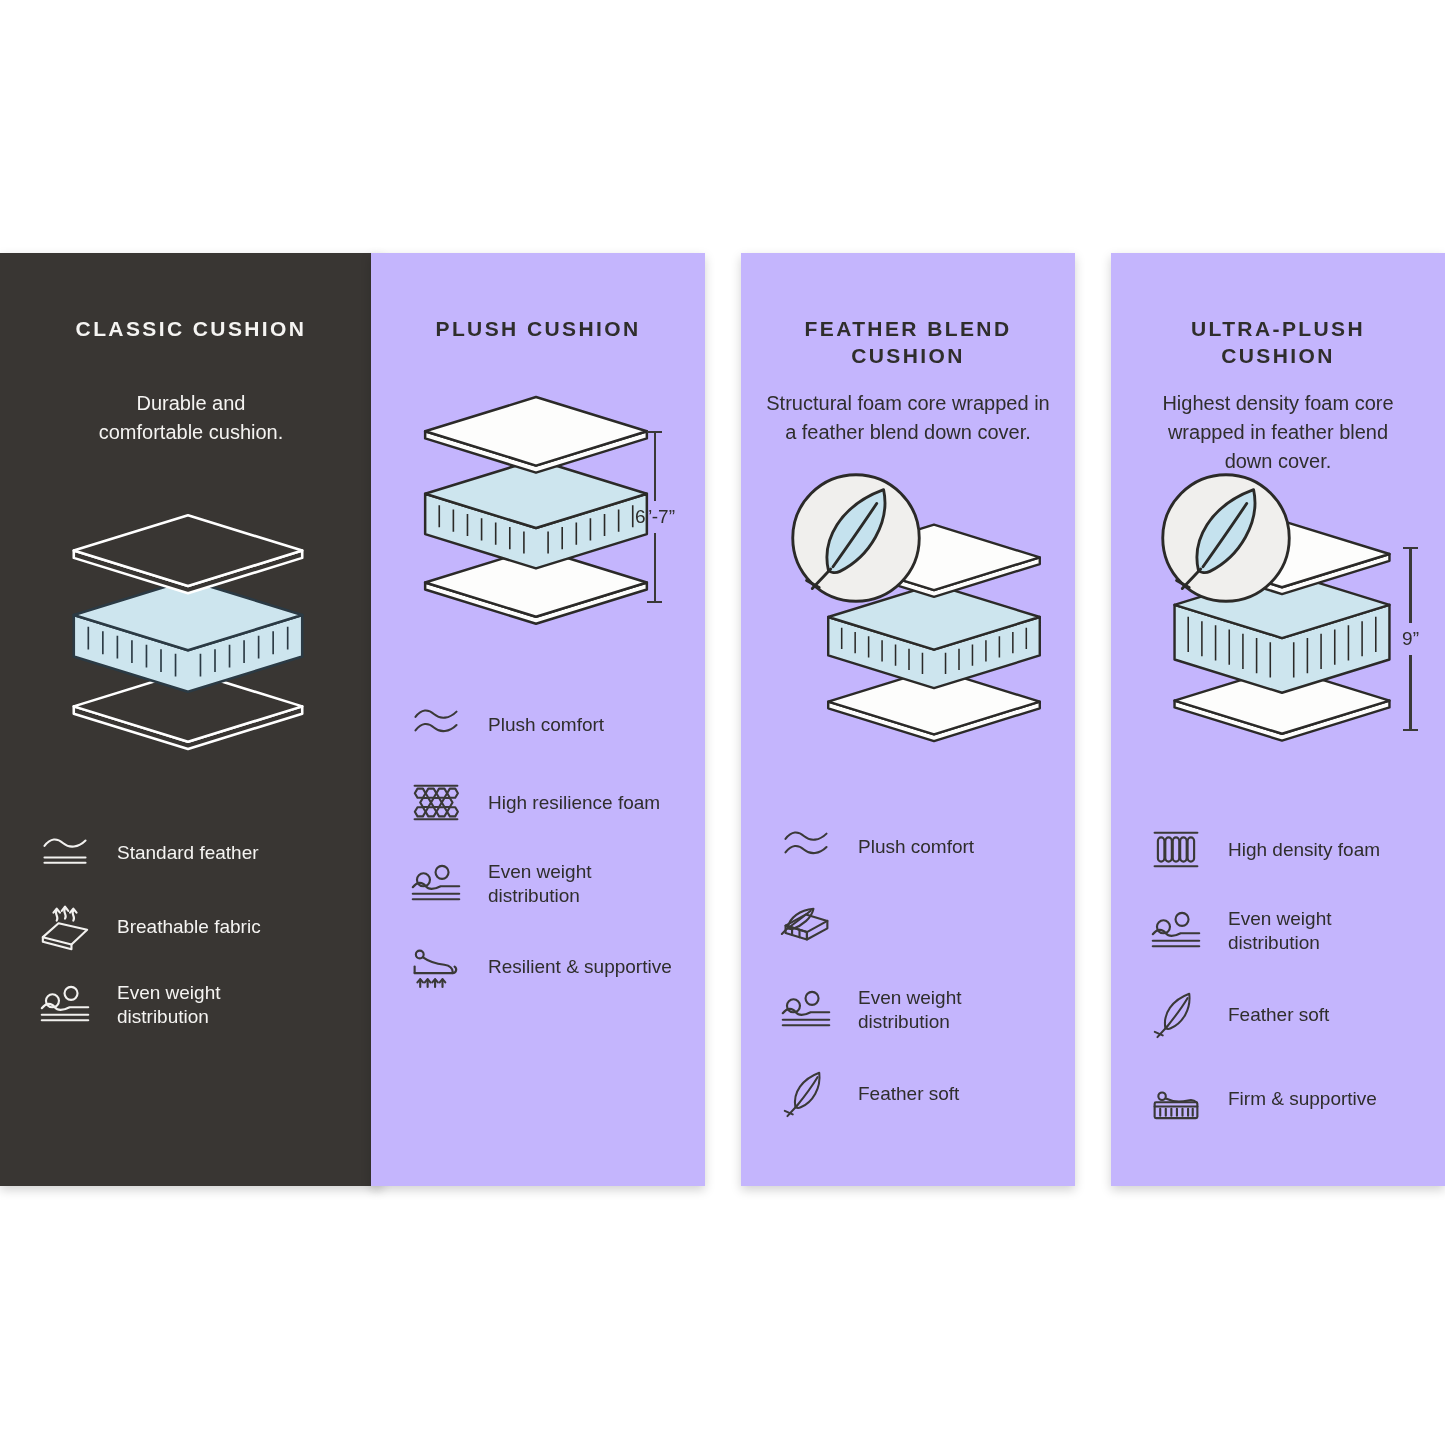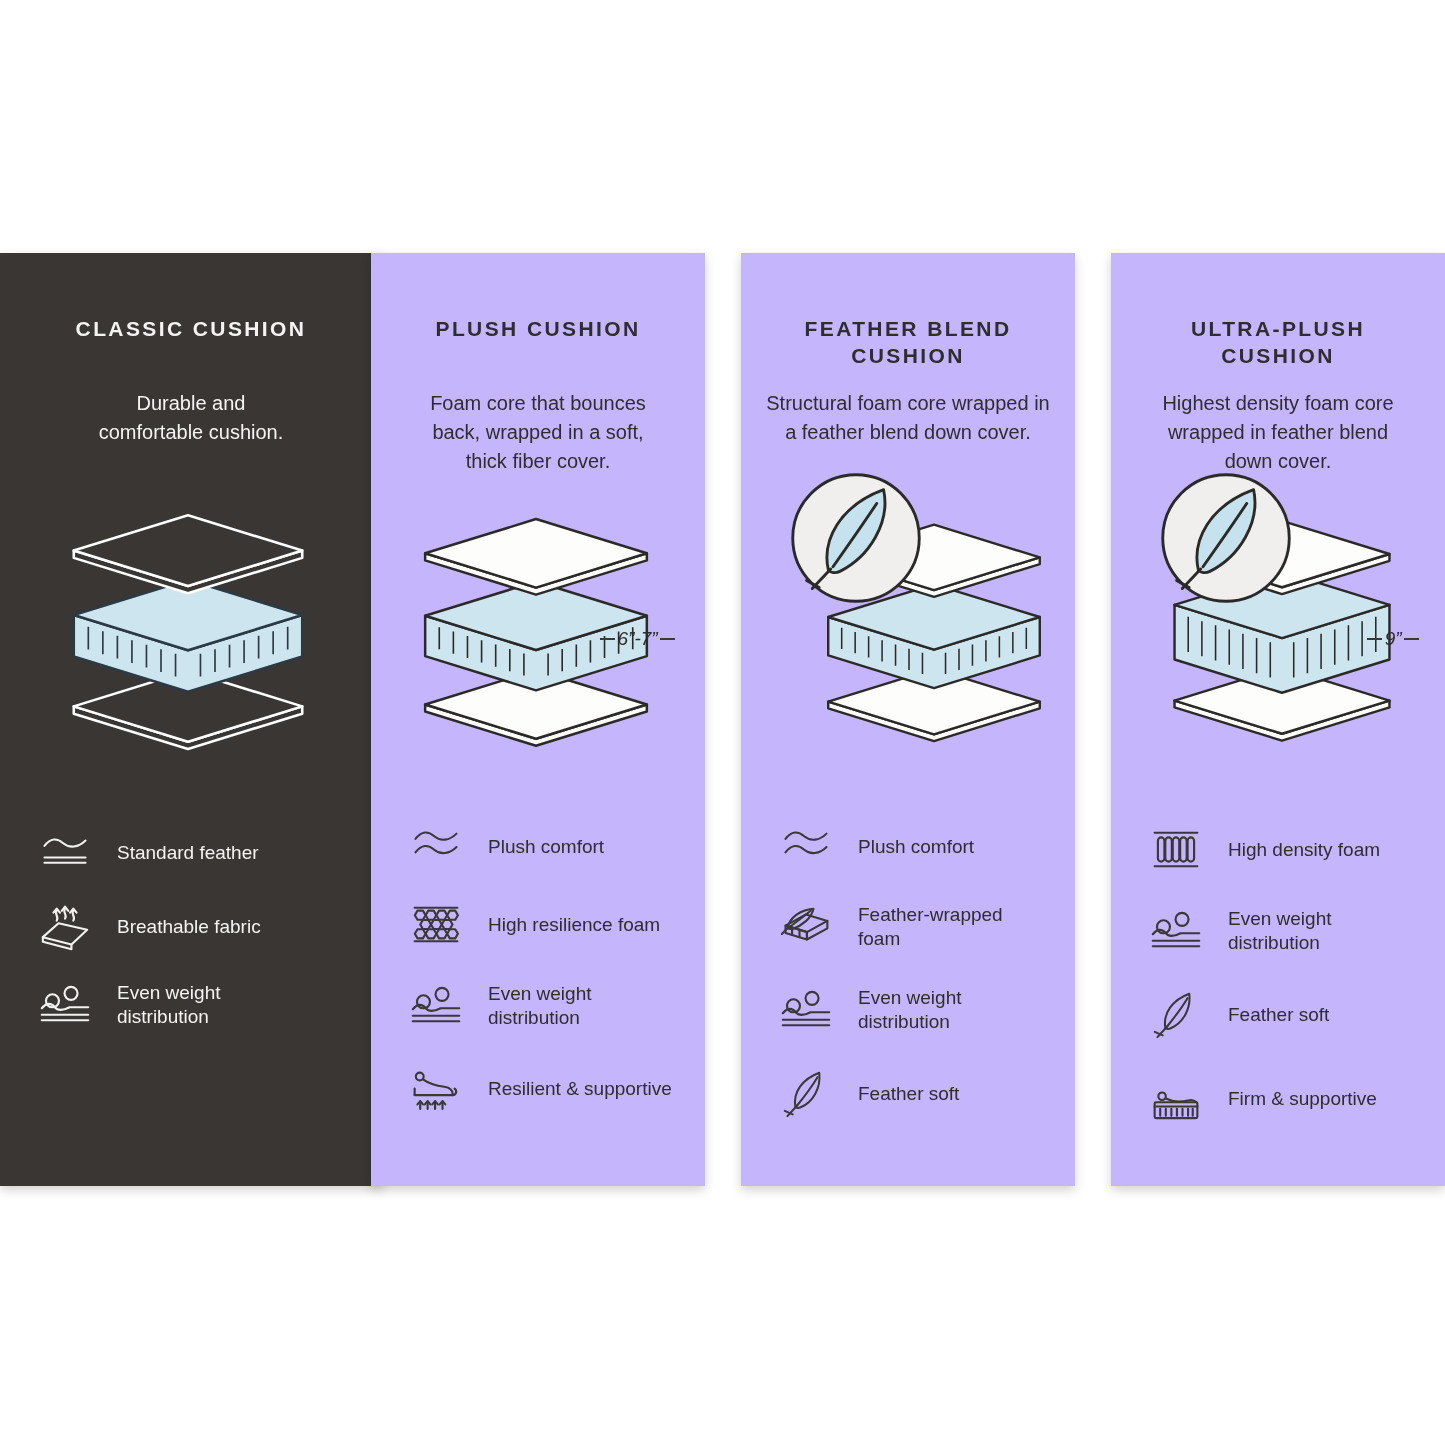--- a/index.html
+++ b/index.html
@@ -24,21 +24,21 @@
         text-align:center;white-space:pre-line;}
 
   .illus{position:relative;height:332px;}
   .cushion{position:absolute;display:block;}
   .p1 .cushion{left:31px;top:12px;width:270px;}
   .p2 .cushion{left:12px;top:16px;width:262px;}
   .p3 .cushion{left:46px;top:22px;width:250px;}
   .p4 .cushion{left:22px;top:18px;width:254px;}
   .badge{position:absolute;left:24px;top:-26px;width:138px;}
 
-  .measure{position:absolute;display:flex;flex-direction:row;align-items:center;font-style:italic;}
+  .measure{position:absolute;display:flex;flex-direction:column;align-items:center;}
   .p2 .measure{right:8px;top:58px;height:172px;}
   .p4 .measure{right:4px;top:52px;height:184px;}
   .measure .cap{width:15px;height:2.4px;background:var(--icon);}
   .measure .seg{width:2.4px;flex:1;background:var(--icon);}
   .measure .mlabel{padding:5px 0;color:var(--ink);font-size:19px;white-space:nowrap;}
 
   .features{list-style:none;margin:0;padding:0 0 0 14px;display:flex;flex-direction:column;gap:35px;}
   .p1 .features{gap:30px;padding-top:6px;}
   .feature{display:flex;align-items:center;}
   .ficon{flex:none;width:58px;display:flex;justify-content:center;align-items:center;}
@@ -247,23 +247,20 @@
               <use href="#sym-even"></use>
             </svg>
           </span>
         <span class="flabel">Even weight distribution</span>
       </li>
     </ul>
   </section>
 
   <section class="panel light p2">
     <h2 class="title">PLUSH CUSHION</h2>
-    <p class="desc">Foam core that bounces
-back, wrapped in a soft,
-thick fiber cover.</p>
     <div class="illus">
       <svg class="cushion" viewBox="0 0 260 240">
           <use href="#sym-cushion-m"></use>
         </svg>
       <div class="measure">
         <div class="cap"></div>
         <div class="seg"></div>
         <div class="mlabel">6”-7”</div>
         <div class="seg"></div>
         <div class="cap"></div>
@@ -326,21 +323,20 @@
             </svg>
           </span>
         <span class="flabel">Plush comfort</span>
       </li>
       <li class="feature">
         <span class="ficon">
             <svg width="52" height="49" viewBox="0 0 56 52">
               <use href="#sym-fwrap"></use>
             </svg>
           </span>
-        <span class="flabel">Feather-wrapped foam</span>
       </li>
       <li class="feature">
         <span class="ficon">
             <svg width="52" height="43" viewBox="0 0 56 46">
               <use href="#sym-even"></use>
             </svg>
           </span>
         <span class="flabel">Even weight distribution</span>
       </li>
       <li class="feature">

